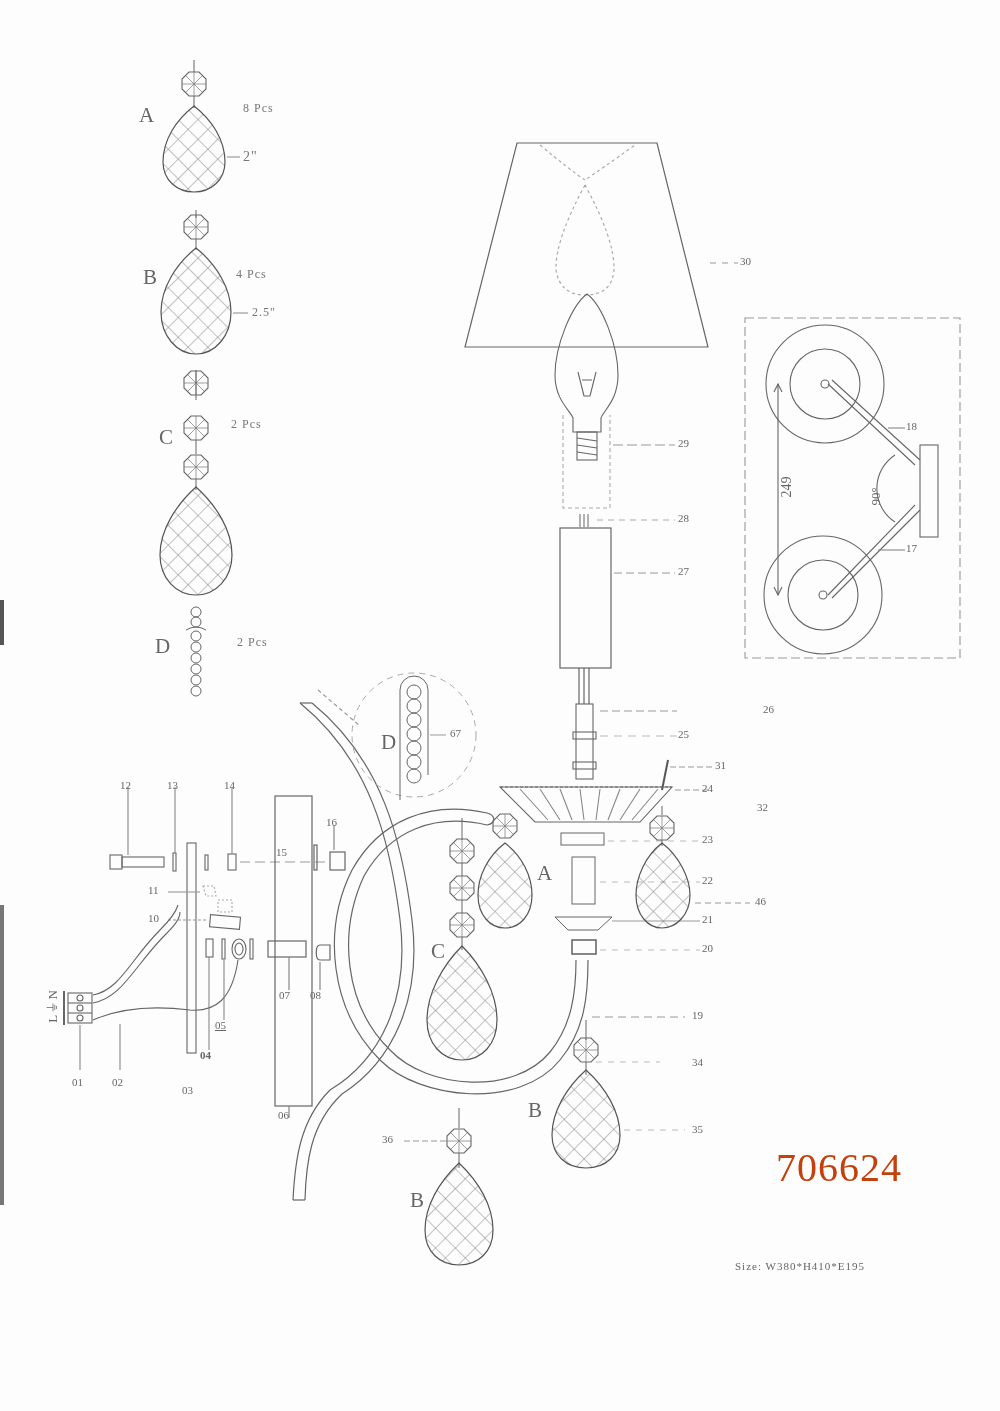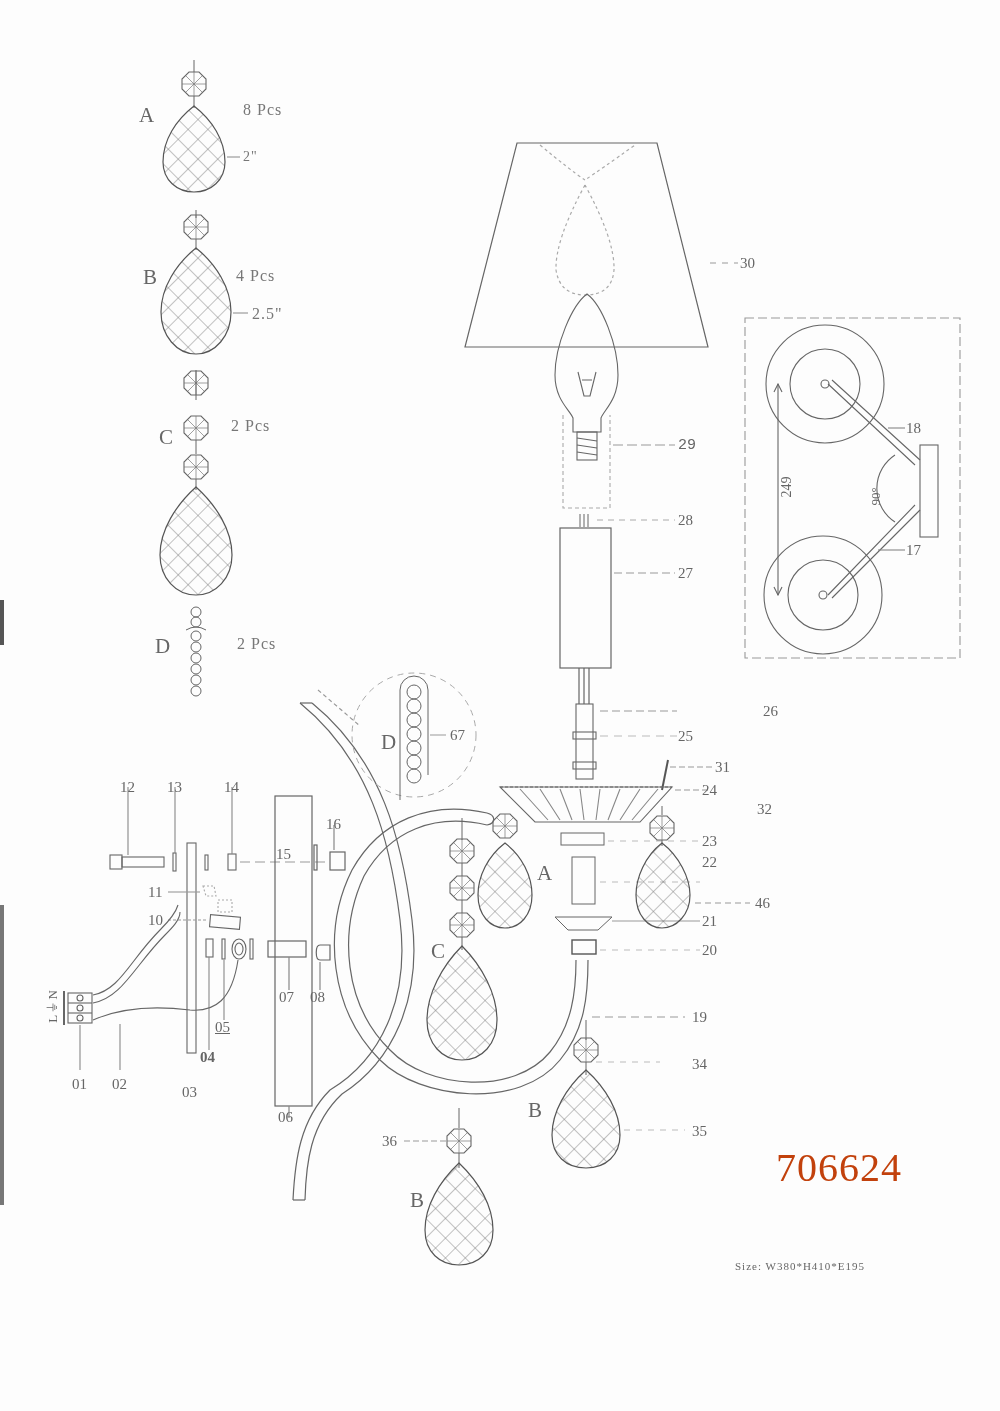--- a/index.html
+++ b/index.html
@@ -1,22 +1,22 @@
 <!DOCTYPE html>
 <html><head>
 <meta charset="utf-8">
 <style>
   html, body { margin:0; padding:0; background:#ffffff; }
   body { width:1000px; height:1411px; position:relative; overflow:hidden;
          font-family:"Liberation Serif", "DejaVu Serif", serif; color:#555; }
   .page { position:absolute; left:0; top:0; width:1000px; height:1411px; background:#fdfdfd; }
   svg.diagram { position:absolute; left:0; top:0; }
-  .lbl { position:absolute; font-size:15px; color:#666; white-space:nowrap; line-height:1; }
+  .lbl { position:absolute; font-size:11px; color:#666; white-space:nowrap; line-height:1; }
   .letter { position:absolute; font-size:21px; color:#666; line-height:1; }
-  .qty { position:absolute; font-size:16px; color:#777; letter-spacing:1px; line-height:1; }
+  .qty { position:absolute; font-size:12px; color:#777; letter-spacing:1px; line-height:1; }
   .model { position:absolute; left:776px; top:1148px; font-size:40px; color:#c2410c; letter-spacing:1px; line-height:1; }
   .size { position:absolute; left:735px; top:1261px; font-size:11px; color:#666; letter-spacing:1px; line-height:1; }
   .edge-mark { position:absolute; background:#555; }
 </style>
 </head>
 <body>
 
 <div class="page">
 
 <svg class="diagram" width="1000" height="1411" viewBox="0 0 1000 1411">
@@ -286,30 +286,30 @@
 <div class="qty" style="left:236px;top:268px;">4 Pcs</div>
 <div class="qty" style="left:252px;top:306px;">2.5"</div>
 
 <div class="letter" style="left:159px;top:427px;">C</div>
 <div class="qty" style="left:231px;top:418px;">2 Pcs</div>
 
 <div class="letter" style="left:155px;top:636px;">D</div>
 <div class="qty" style="left:237px;top:636px;">2 Pcs</div>
 
 <div class="lbl" style="left:740px;top:256px;">30</div>
-<div class="lbl" style="left:678px;top:438px;font-family:Liberation Mono, monospace;">29</div>
+<div class="lbl" style="left:678px;top:438px;">29</div>
 <div class="lbl" style="left:678px;top:513px;">28</div>
 <div class="lbl" style="left:678px;top:566px;">27</div>
 <div class="lbl" style="left:717px;top:704px;margin-left:46px;">26</div>
 <div class="lbl" style="left:678px;top:729px;">25</div>
 <div class="lbl" style="left:715px;top:760px;">31</div>
 <div class="lbl" style="left:702px;top:783px;">24</div>
 <div class="lbl" style="left:757px;top:802px;">32</div>
 <div class="lbl" style="left:702px;top:834px;">23</div>
-<div class="lbl" style="left:702px;top:855px;">22</div>
+<div class="lbl" style="left:702px;top:875px;">22</div>
 <div class="lbl" style="left:755px;top:896px;">46</div>
 <div class="lbl" style="left:702px;top:914px;">21</div>
 <div class="lbl" style="left:702px;top:943px;">20</div>
 <div class="lbl" style="left:692px;top:1010px;">19</div>
 <div class="lbl" style="left:692px;top:1057px;">34</div>
 <div class="lbl" style="left:692px;top:1124px;">35</div>
 <div class="lbl" style="left:382px;top:1134px;">36</div>
 <div class="lbl" style="left:450px;top:728px;">67</div>
 <div class="letter" style="left:381px;top:732px;">D</div>
 

